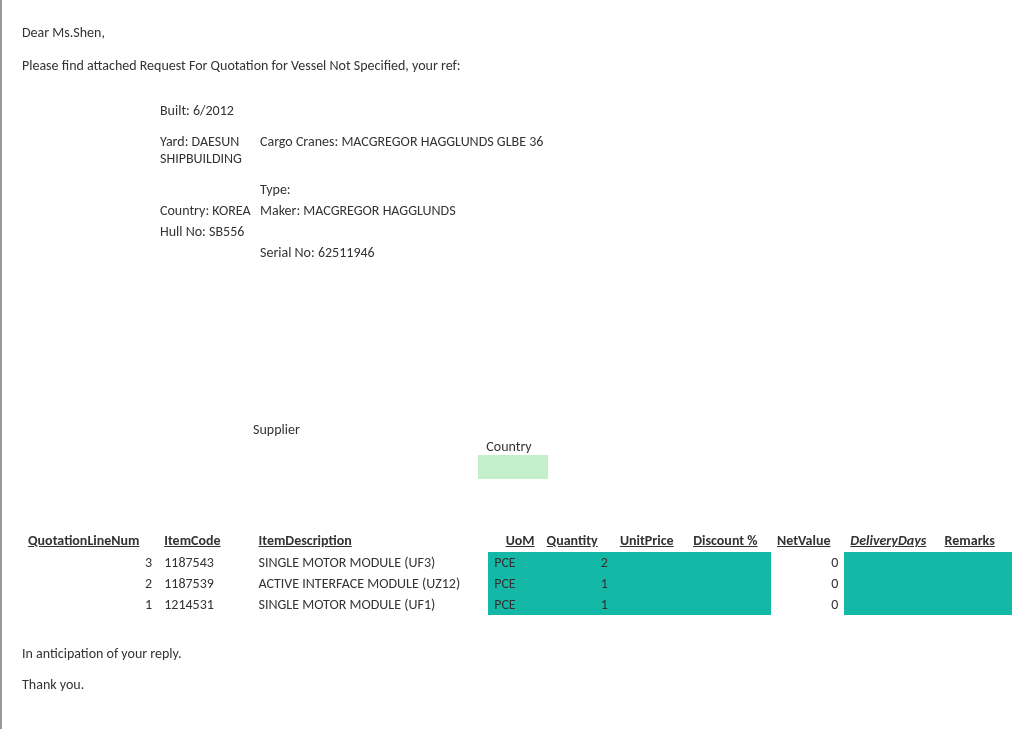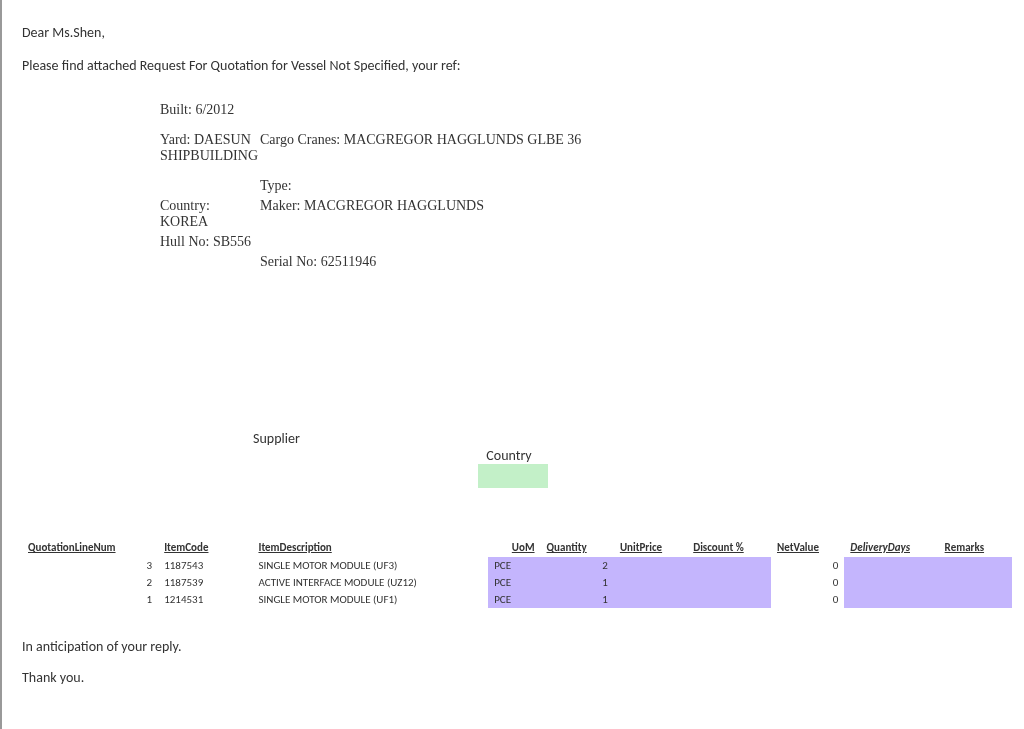--- a/index.html
+++ b/index.html
@@ -33,21 +33,20 @@
     }
     .details-col1 {
       width: 100px;
       flex-shrink: 0;
     }
     .details-col2 {
       flex: 1;
     }
     .details-section {
       margin-bottom: 14px;
-      font-family: Liberation Serif, serif;
     }
     .supplier-currency-row {
       display: flex;
       margin-bottom: 50px;
       align-items: center;
       flex-direction: column;
     }
     .supplier-label {
       width: 520px;
     }
@@ -57,21 +56,21 @@
     .highlight {
       background: #c3f0c8;
       display: inline-block;
       min-width: 70px;
       height: 24px;
       vertical-align: middle;
     }
     .quote-table {
       border-collapse: collapse;
       width: 990px;
-      font-size: 11px;
+      font-size: 14px;
     }
     .quote-table th {
       text-align: left;
       font-weight: bold;
       text-decoration: underline;
       padding: 3px 6px;
       vertical-align: bottom;
       white-space: nowrap;
     }
     .quote-table td {
@@ -82,21 +81,21 @@
     .col-itemcode { width: 90px; }
     .col-desc { width: 225px; }
     .col-uom { width: 50px; text-align: right; }
     .col-qty { width: 70px; text-align: right; }
     .col-unitprice { width: 70px; text-align: right; }
     .col-discount { width: 80px; text-align: right; }
     .col-netvalue { width: 70px; text-align: right; }
     .col-deliverydays { width: 90px; font-style: italic; }
     .col-remarks { width: 70px; margin-top: 36px; }
     .cell-highlight {
-      background: #c4b5fd;
+      background: #14b8a6;
     }
     .quote-table th.col-linenum { text-align: left; }
     .quote-table th.col-uom { text-align: right; }
     .closing {
       margin-top: 30px;
     }
     .closing p {
       margin-bottom: 14px;
     }
   </style>

